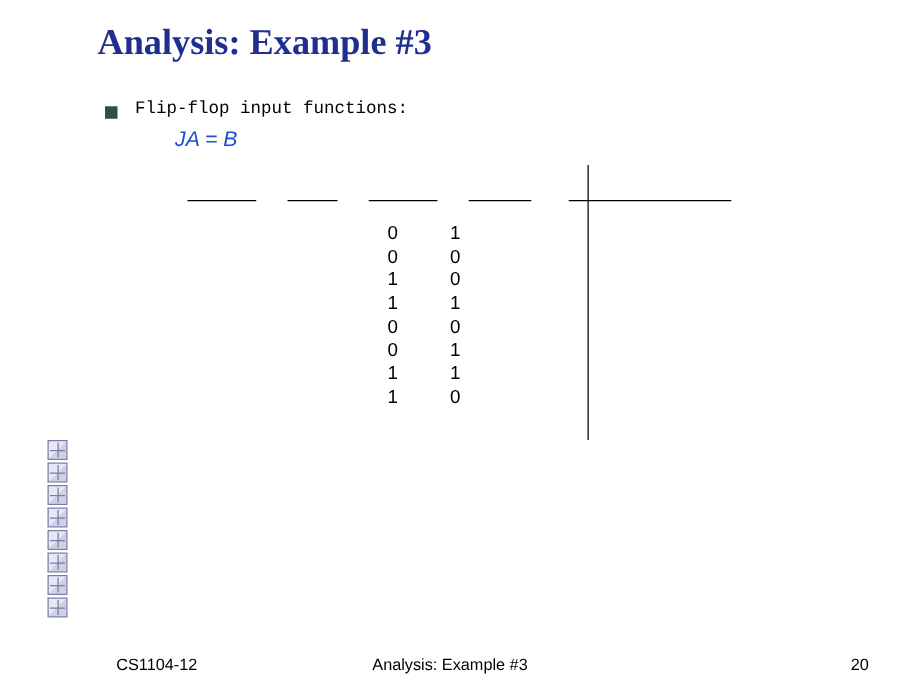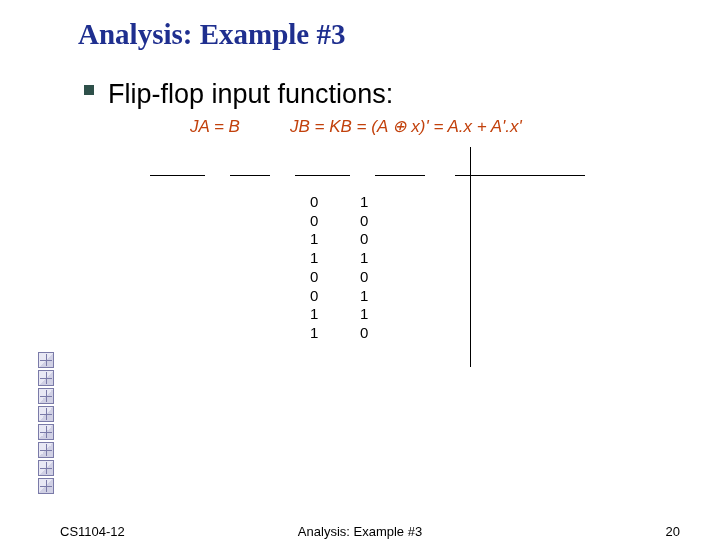--- a/index.html
+++ b/index.html
@@ -30,31 +30,31 @@
   }
   .bullet .marker {
     position: absolute;
     left: -24px;
     top: 6px;
     width: 10px;
     height: 10px;
     background: #2e504a;
   }
   .bullet-text {
-    font-size: 27px;
+    font-size: 14px;
     color: #000;
+    font-family: Liberation Mono, monospace;
   }
   .equations {
     margin-left: 140px;
     margin-top: 6px;
     margin-bottom: 18px;
     font-size: 17px;
     font-style: italic;
-    color: #c2410c;
-    text-align: center;
+    color: #1d4ed8;
   }
   .eq-row {
     display: flex;
     line-height: 1.35;
   }
   .eq-left { width: 150px; }
   .eq-right { }
   .state-table {
     margin-left: 170px;
     margin-top: 36px;
@@ -95,23 +95,23 @@
   .data-row { display: flex; line-height: 1.25; }
   .col { width: 50px; text-align: left; }
   .footer {
     position: absolute;
     bottom: 16px;
     left: 0;
     width: 720px;
     font-size: 13px;
     color: #000;
   }
-  .footer-left { position: absolute; left: 60px; }
+  .footer-left { position: absolute; left: 93px; }
   .footer-center { position: absolute; left: 0; width: 720px; text-align: center; }
-  .footer-right { position: absolute; right: 40px; }
+  .footer-right { position: absolute; right: 25px; }
   .sidebar-icons {
     position: absolute;
     left: 38px;
     top: 352px;
     display: flex;
     flex-direction: column;
     gap: 2px;
   }
   .box-icon {
     width: 16px;
@@ -140,21 +140,20 @@
   <h1 class="title">Analysis: Example #3</h1>
 
   <div class="bullet">
     <div class="marker"></div>
     <div class="bullet-text">Flip-flop input functions:</div>
   </div>
 
   <div class="equations">
     <div class="eq-row">
       <div class="eq-left">JA = B</div>
-      <div class="eq-right">JB = KB = (A ⊕ x)' = A.x + A'.x'</div>
     </div>
   </div>
 
 
   <div class="state-table">
     <div class="table-frame">
       <div class="header-segments">
         <span style="left:0;   width:55px;"></span>
         <span style="left:80px; width:40px;"></span>
         <span style="left:145px; width:55px;"></span>

